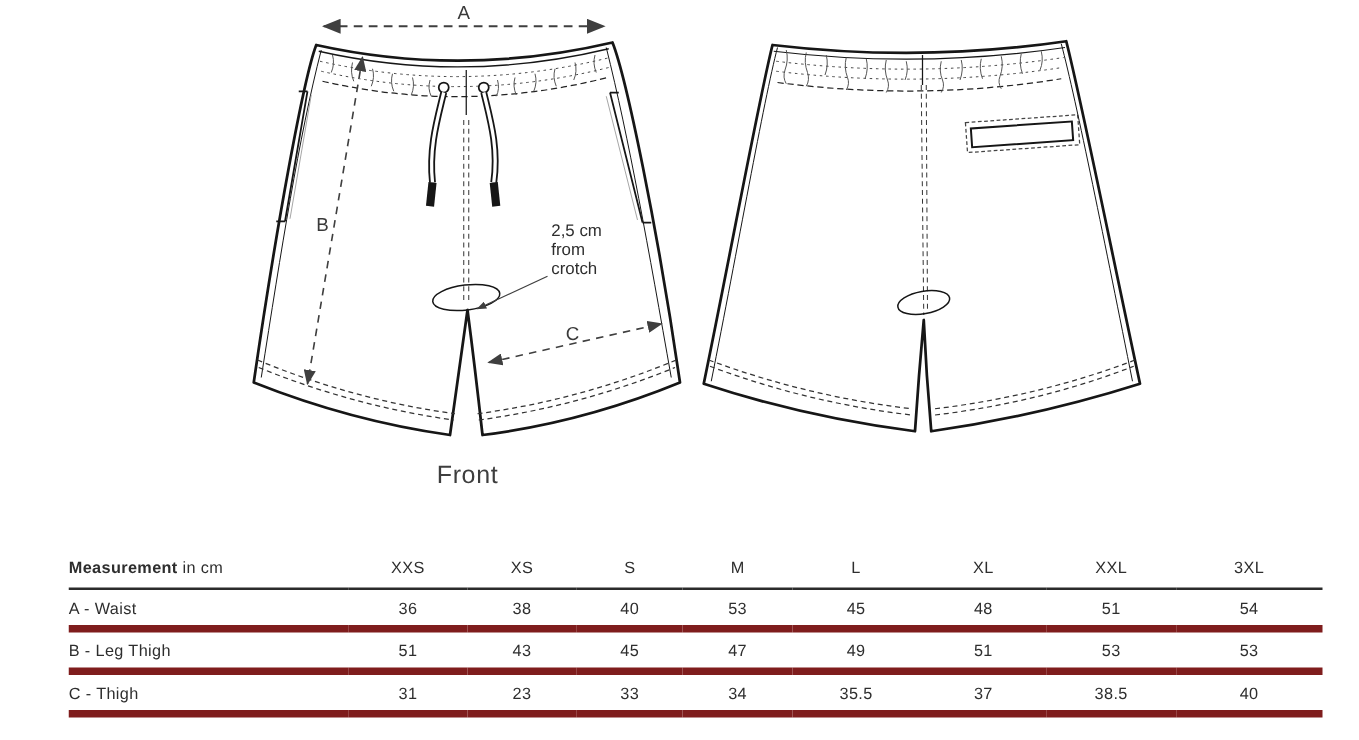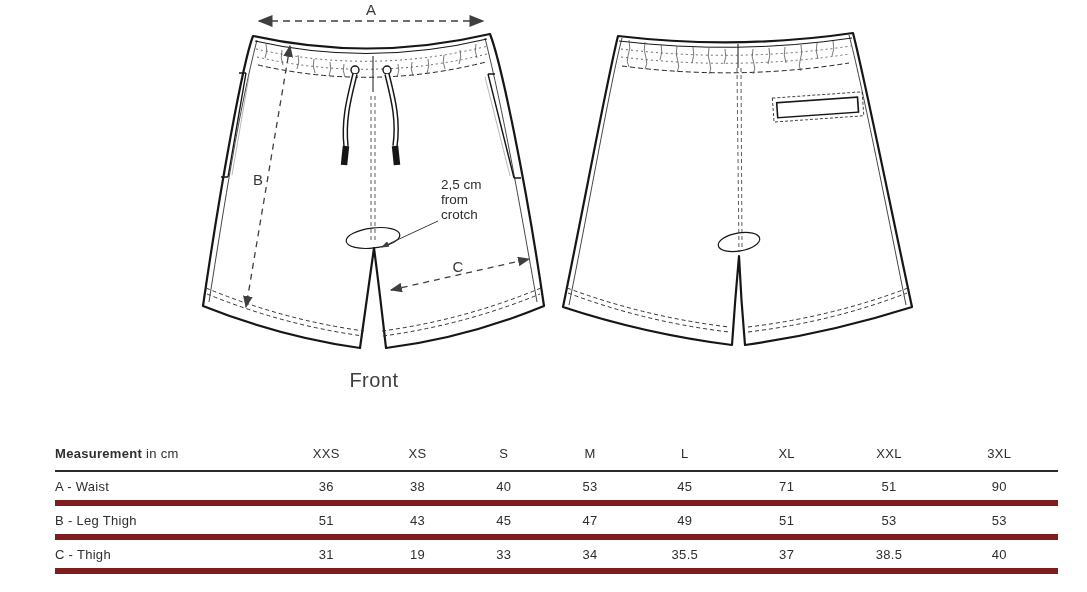--- a/index.html
+++ b/index.html
@@ -176,39 +176,39 @@
         </tr>
       </thead>
       <tbody>
         <tr>
           <td class="rowlabel">A - Waist</td>
           <td>36</td>
           <td>38</td>
           <td>40</td>
           <td>53</td>
           <td>45</td>
-          <td>71</td>
+          <td>48</td>
           <td>51</td>
-          <td>90</td>
+          <td>54</td>
         </tr>
         <tr>
           <td class="rowlabel">B - Leg Thigh</td>
           <td>51</td>
           <td>43</td>
           <td>45</td>
           <td>47</td>
           <td>49</td>
           <td>51</td>
           <td>53</td>
           <td>53</td>
         </tr>
         <tr>
           <td class="rowlabel">C - Thigh</td>
           <td>31</td>
-          <td>19</td>
+          <td>23</td>
           <td>33</td>
           <td>34</td>
           <td>35.5</td>
           <td>37</td>
           <td>38.5</td>
           <td>40</td>
         </tr>
       </tbody>
     </table>
   </div>

